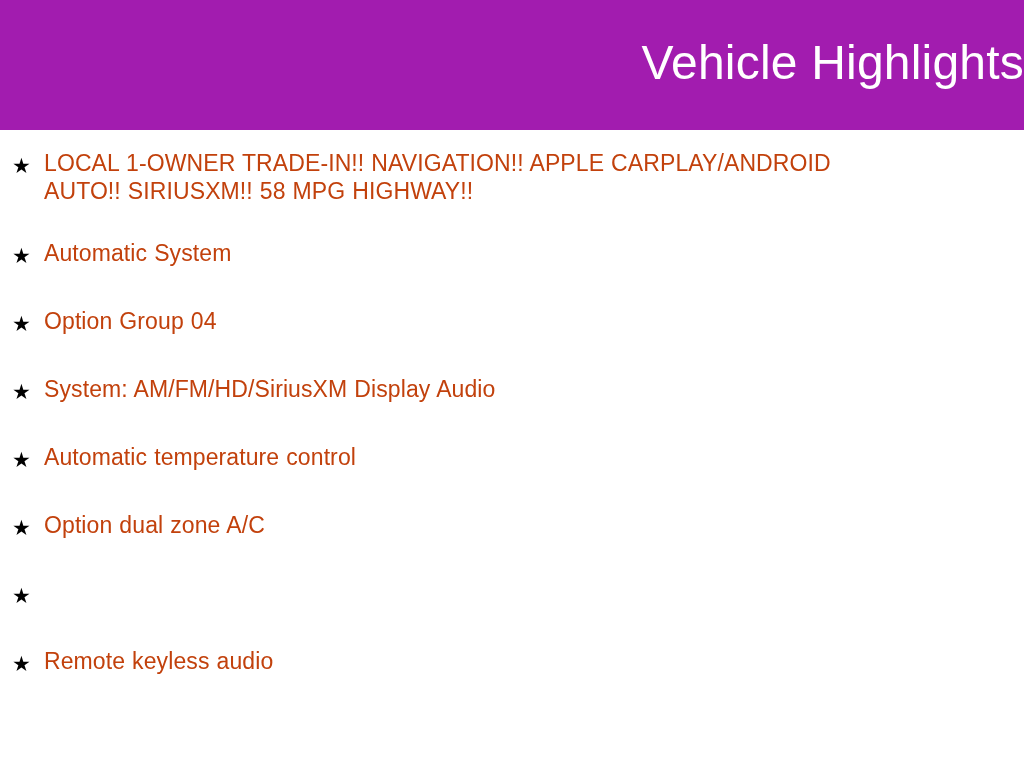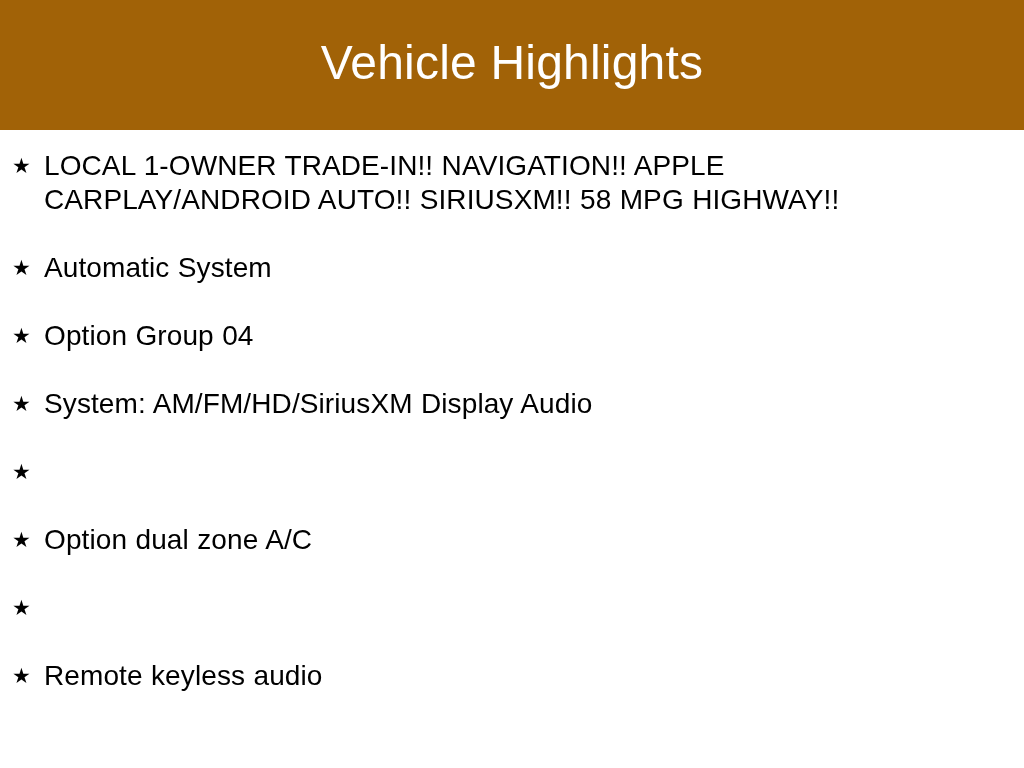--- a/index.html
+++ b/index.html
@@ -15,24 +15,24 @@
   }
   .page {
     position: relative;
     width: 1024px;
     height: 768px;
     background: #ffffff;
   }
   .header-band {
     width: 100%;
     height: 130px;
-    background: #a16207;
+    background: #a21caf;
     display: flex;
     align-items: center;
-    justify-content: center;
+    justify-content: flex-end;
     box-sizing: border-box;
   }
   .header-title {
     color: #ffffff;
     font-family: "Liberation Sans", sans-serif;
     font-size: 48px;
     font-weight: 400;
     line-height: 1;
     letter-spacing: 0.2px;
     white-space: nowrap;
@@ -56,25 +56,25 @@
     color: #000000;
     font-size: 21px;
     line-height: 34px;
     text-align: left;
     font-family: "DejaVu Sans", sans-serif;
   }
   .highlight-text {
     flex: 1 1 auto;
     max-width: 856px;
     margin-left: 12px;
-    color: #000000;
+    color: #c2410c;
     font-family: "Liberation Sans", sans-serif;
-    font-size: 28px;
+    font-size: 23px;
     font-weight: 400;
-    line-height: 34px;
+    line-height: 28px;
     letter-spacing: 0.1px;
     word-spacing: 0.5px;
   }
 </style>
 </head>
 <body>
 
 <div class="page">
 
   <div class="header-band">
@@ -98,20 +98,21 @@
       <span class="highlight-text">Option Group 04</span>
     </li>
 
     <li class="highlight-item">
       <span class="bullet-star">★</span>
       <span class="highlight-text">System: AM/FM/HD/SiriusXM Display Audio</span>
     </li>
 
     <li class="highlight-item">
       <span class="bullet-star">★</span>
+      <span class="highlight-text">Automatic temperature control</span>
     </li>
 
     <li class="highlight-item">
       <span class="bullet-star">★</span>
       <span class="highlight-text">Option dual zone A/C</span>
     </li>
 
     <li class="highlight-item">
       <span class="bullet-star">★</span>
     </li>

